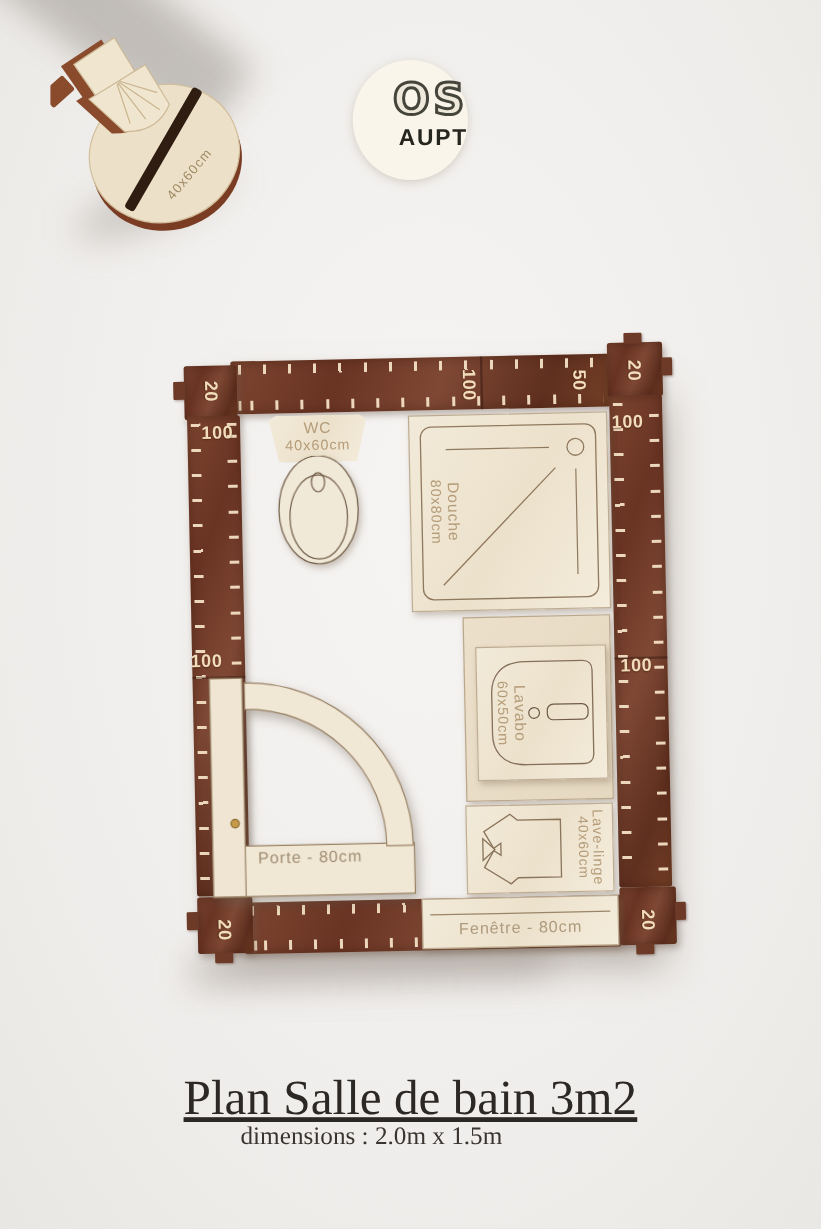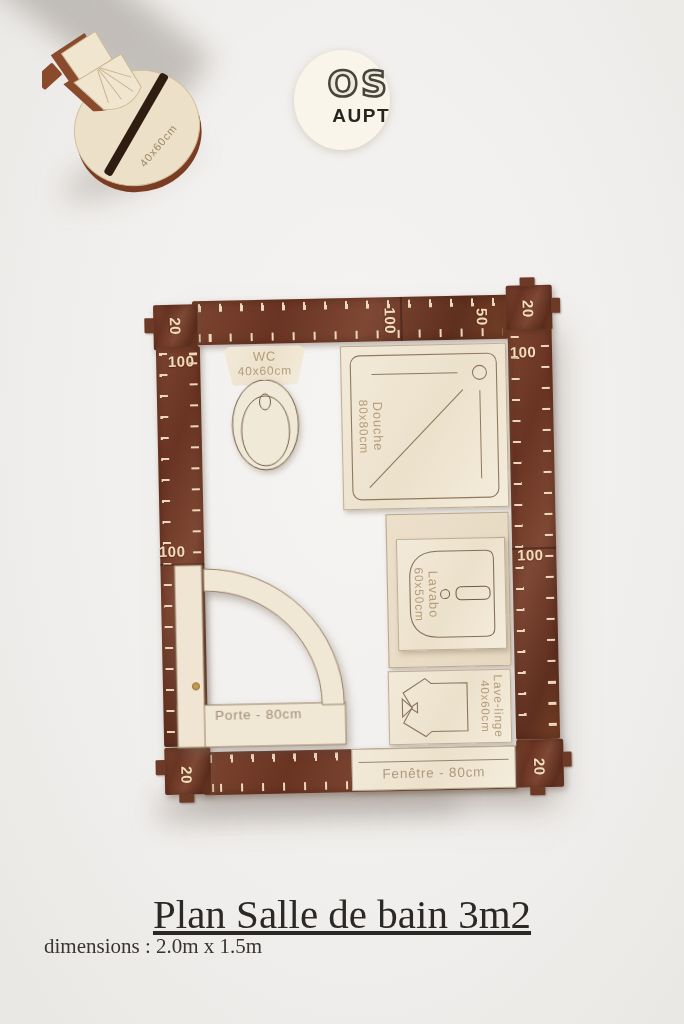--- a/index.html
+++ b/index.html
@@ -36,22 +36,22 @@
 
   
   .logo{position:absolute;left:294px;top:50px;width:96px;height:100px;border-radius:50%;
     background:#f9f5ea;box-shadow:0 2px 8px rgba(185,177,163,.55);text-align:right;}
   .logo-os{margin-top:13px;font-weight:bold;font-size:36px;letter-spacing:3px;color:#eee9da;
     -webkit-text-stroke:2.5px #45453c;font-family:"DejaVu Sans",sans-serif;}
   .logo-aupt{margin-top:1px;font-weight:bold;font-size:19px;letter-spacing:1.5px;color:#26261f;}
 
   .caption-title{position:absolute;left:0;top:890px;width:684px;text-align:center;
     font-family:"Liberation Serif",serif;font-size:41px;color:#2c2825;text-decoration:underline;}
-  .caption-sub{position:absolute;left:0;top:934px;width:619px;
-    font-family:"Liberation Serif",serif;font-size:21px;color:#39342f;margin-left:44px;}
+  .caption-sub{position:absolute;left:0;top:934px;width:619px;text-align:center;
+    font-family:"Liberation Serif",serif;font-size:21px;color:#39342f;}
 </style>
 </head>
 <body>
 
 <div class="photo">
 
   <div class="abs blur" style="left:-35px;top:-28px;width:250px;height:80px;background:rgba(110,100,92,.35);transform:rotate(38deg);"></div>
   <div class="abs blur" style="left:58px;top:148px;width:140px;height:42px;background:rgba(130,120,110,.3);transform:rotate(-22deg);border-radius:50%;"></div>
   <div class="abs" style="left:176px;top:312px;width:368px;height:472px;box-shadow:12px 20px 32px rgba(125,112,100,.5);"></div>
   <div class="abs blur" style="left:158px;top:792px;width:300px;height:26px;background:rgba(140,130,120,.38);transform:rotate(-2deg);"></div>

